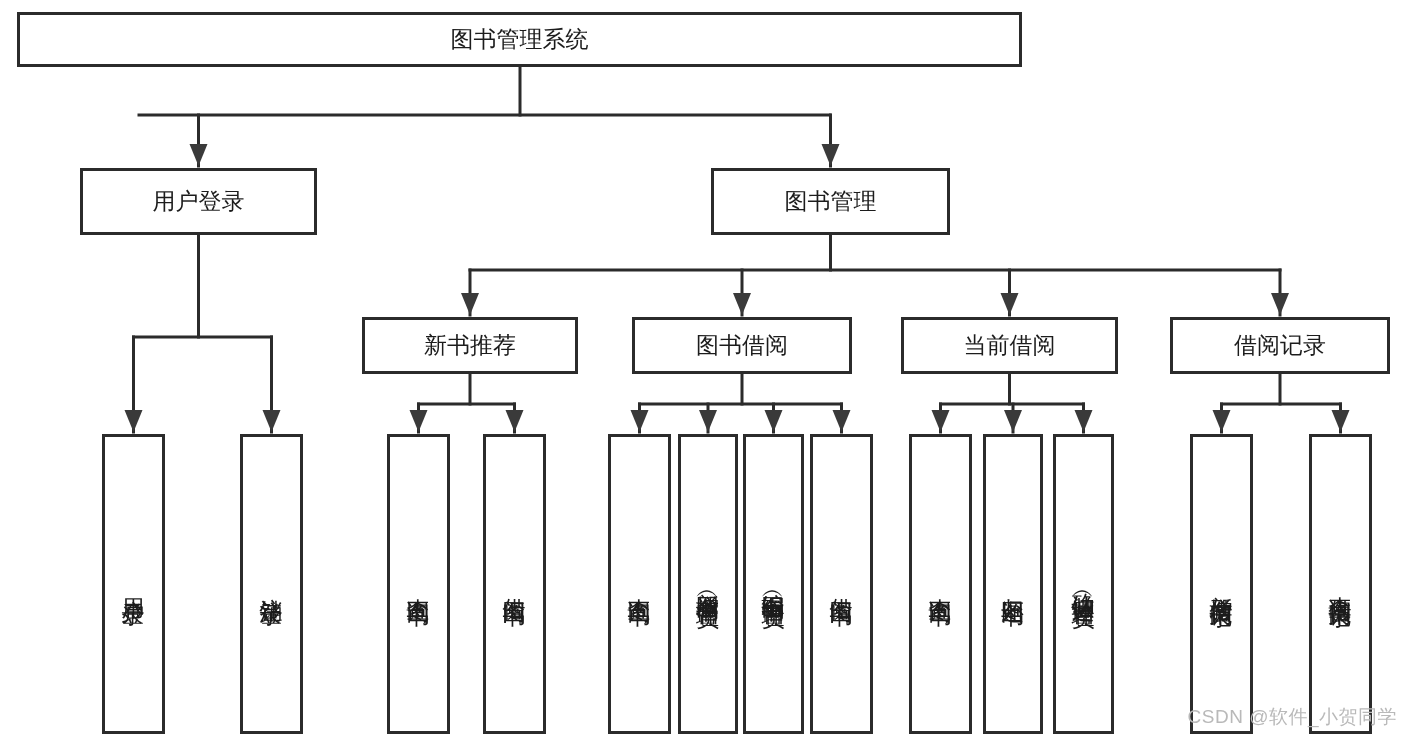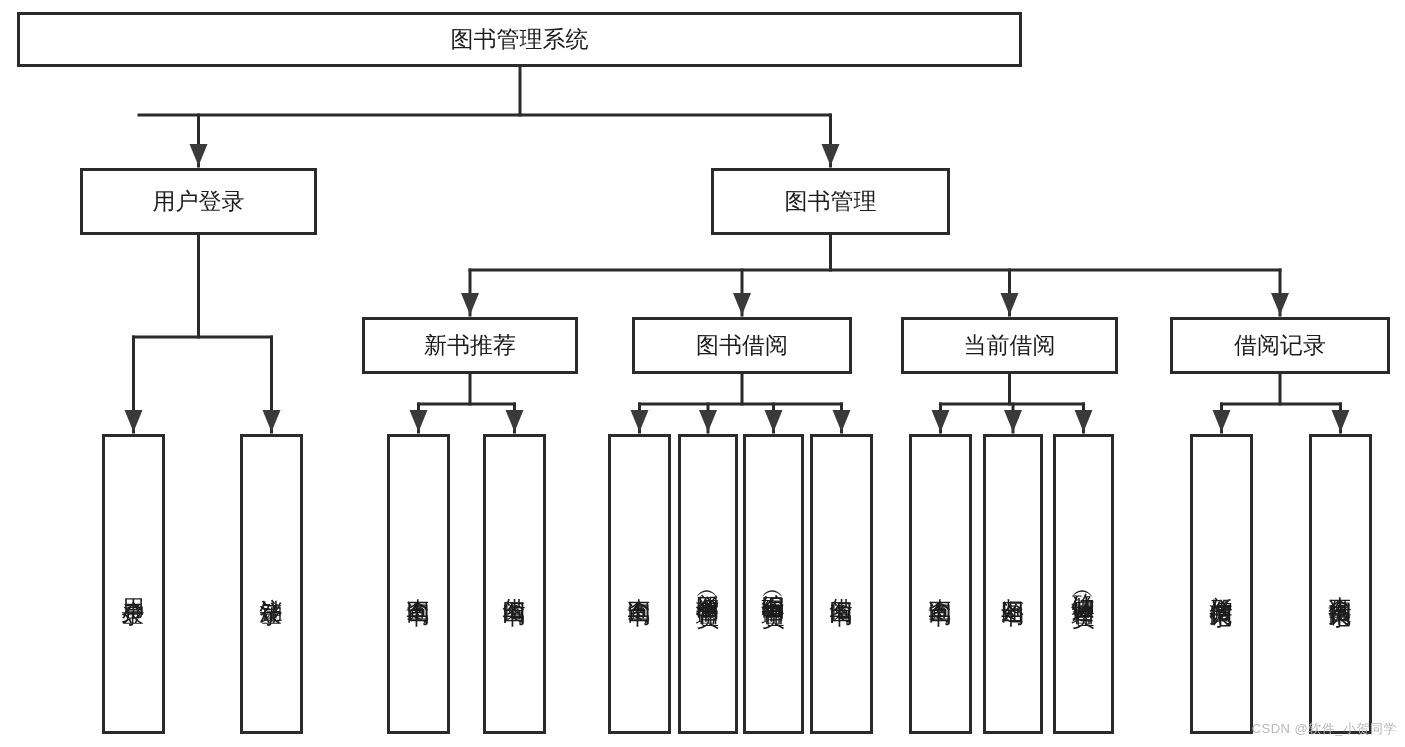--- a/index.html
+++ b/index.html
@@ -59,23 +59,23 @@
     letter-spacing: 2px;
     display: flex;
     align-items: center;
     justify-content: center;
     white-space: nowrap;
     pointer-events: none;
   }
   .watermark {
     position: absolute;
     right: 8px;
-    bottom: 8px;
+    bottom: 16px;
     font-family: "Liberation Sans", "DejaVu Sans", sans-serif;
-    font-size: 13px;
+    font-size: 19px;
     color: #b9b9b9;
     letter-spacing: 0.5px;
     white-space: nowrap;
   }
 </style>
 </head>
 <body>
 
 <div id="diagram-root">
 

